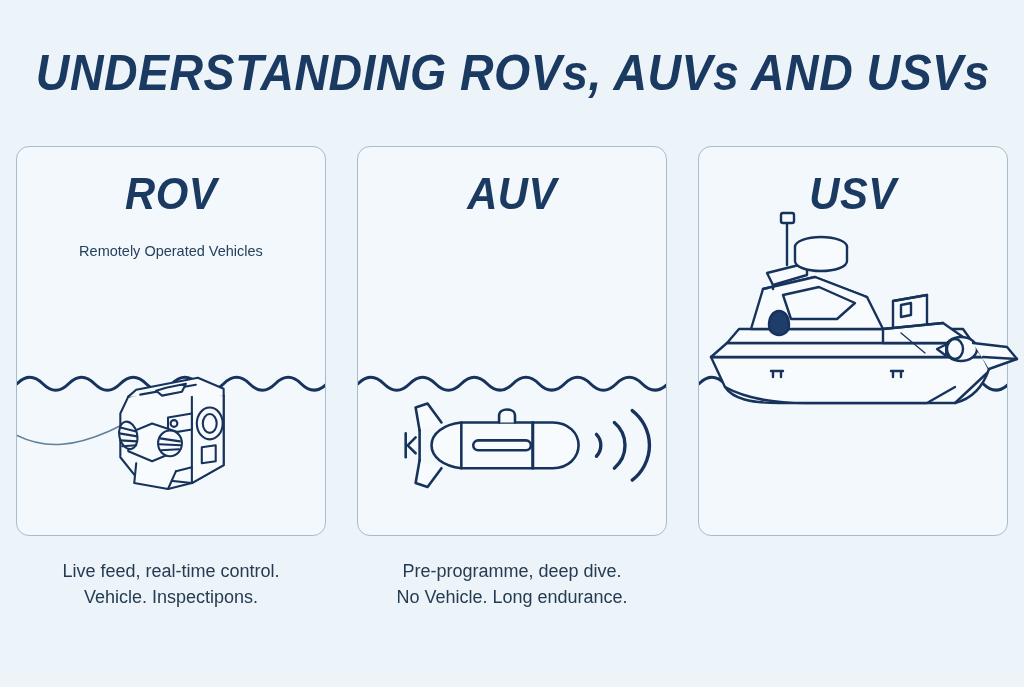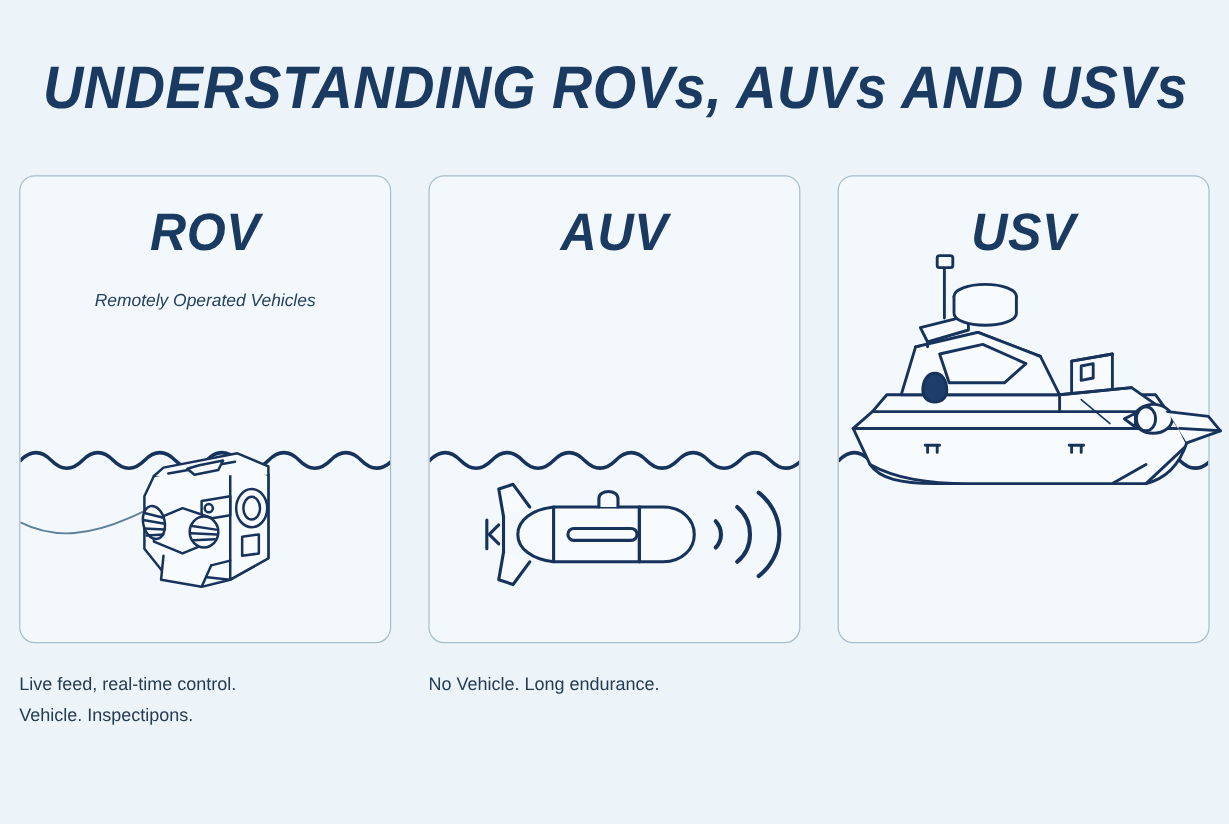--- a/index.html
+++ b/index.html
@@ -77,21 +77,20 @@
     z-index: 3;
   }
   .card-subtitle {
     position: absolute;
     top: 94px;
     left: 0;
     width: 100%;
     text-align: center;
     font-size: 14.5px;
     line-height: 20px;
-    font-style: italic;
     color: #24415F;
     z-index: 3;
   }
   .art {
     position: absolute;
     left: 0;
     top: 0;
     width: 100%;
     height: 100%;
     z-index: 2;
@@ -110,21 +109,22 @@
   .captions {
     position: absolute;
     top: 558px;
     left: 16px;
     width: 992px;
     display: flex;
     gap: 31px;
   }
   .caption {
     width: 310px;
-    font-size: 15px;
+    text-align: center;
+    font-size: 18px;
     line-height: 26px;
     color: #253B52;
   }
   .caption-line {
     display: block;
     white-space: nowrap;
   }
 </style>
 </head>
 <body>
@@ -279,17 +279,18 @@
     </div>
 
   </div>
 
   <div class="captions">
     <div class="caption">
       <span class="caption-line">Live feed, real-time control.</span>
       <span class="caption-line">Vehicle. Inspectipons.</span>
     </div>
     <div class="caption">
+      <span class="caption-line">Pre-programme, deep dive.</span>
       <span class="caption-line">No Vehicle. Long endurance.</span>
     </div>
   </div>
 
 </div>
 
 </body></html>

